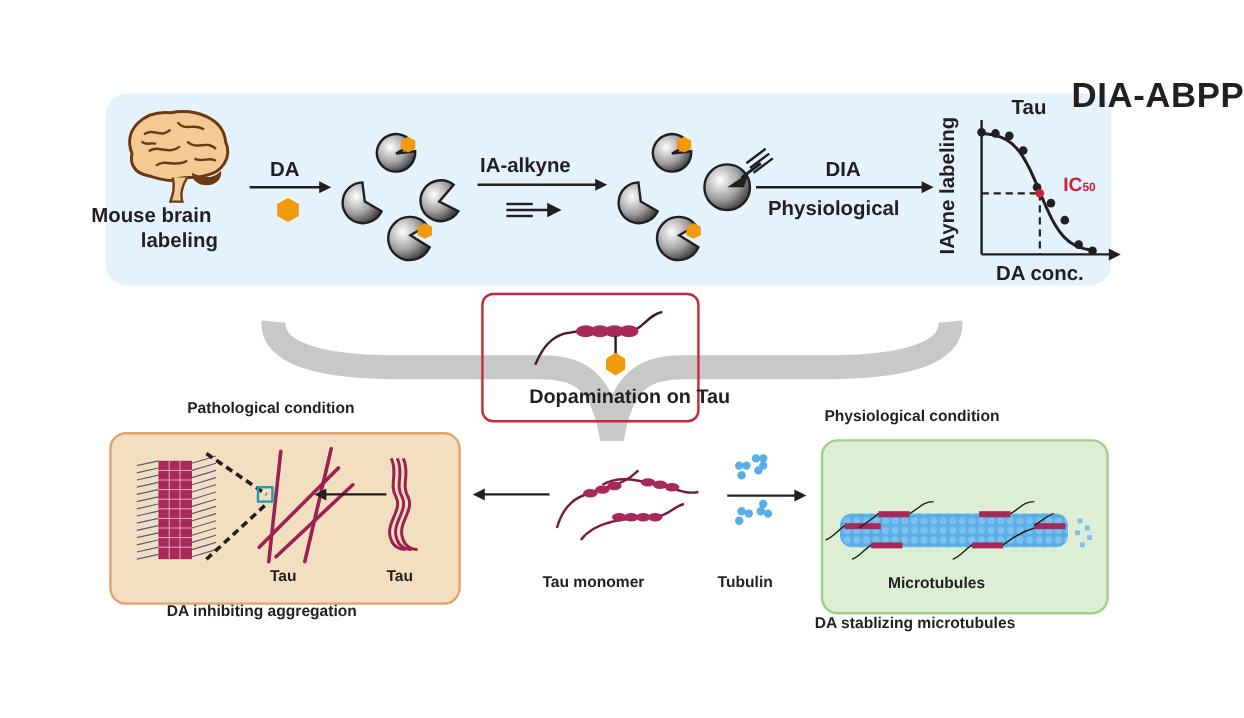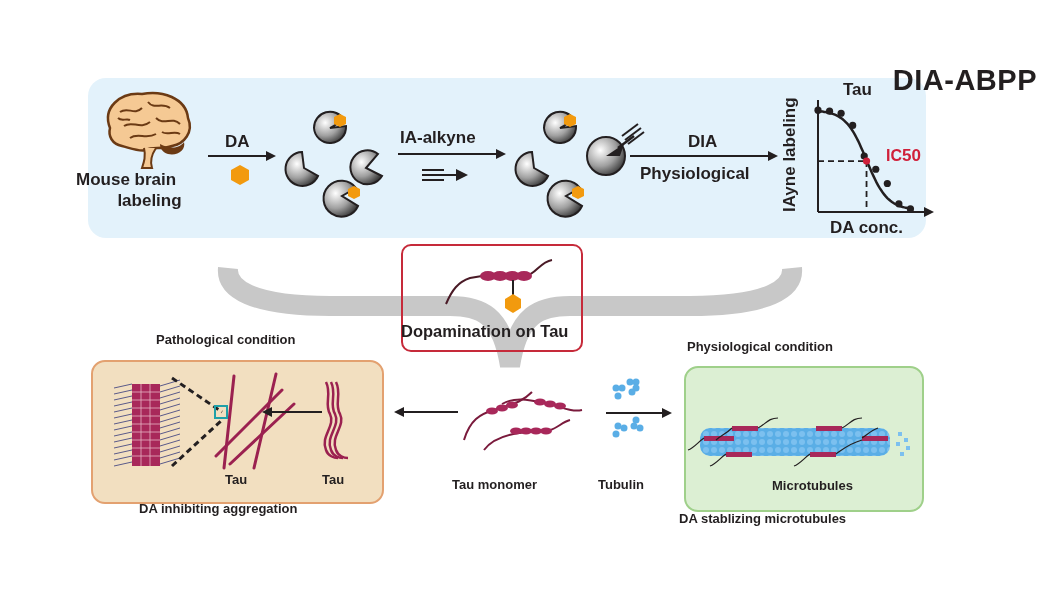--- a/index.html
+++ b/index.html
@@ -88,21 +88,21 @@
 <div class="abs lbl txt" style="left:688px;top:132px;">DIA</div>
 <svg style="left:630px;top:150px;" width="150" height="12">
   <line x1="0" y1="6" x2="140" y2="6" stroke="#231f20" stroke-width="2"></line>
   <polygon points="138,1 148,6 138,11" fill="#231f20"></polygon>
 </svg>
 <div class="abs lbl txt" style="left:640px;top:164px;">Physiological</div>
 
 <div class="abs lbl txt" style="left:780px;top:212px;transform-origin:0 0;transform:rotate(-90deg);">IAyne labeling</div>
 <div class="abs lbl txt" style="left:843px;top:80px;">Tau</div>
 <div class="abs lbl txt" style="left:830px;top:218px;">DA conc.</div>
-<div class="abs txt" style="left:886px;top:146px;font-size:16px;color:#d0203a;"><span>IC</span><span style="font-size:17px;">50</span></div>
+<div class="abs txt" style="left:886px;top:146px;font-size:16px;color:#d0203a;"><span>IC</span><span style="font-size:10px;">50</span></div>
 <svg id="ic50-chart" style="left:800px;top:90px;" width="130" height="130">
     <line x1="18" y1="122" x2="18" y2="10" stroke="#231f20" stroke-width="2"></line>
     <line x1="18" y1="122" x2="126" y2="122" stroke="#231f20" stroke-width="2"></line>
     <polygon points="124,117 134,122 124,127" fill="#231f20"></polygon>
     <path d="M18.0,21.1L19.5,21.3L21.1,21.4L22.6,21.6L24.2,21.9L25.7,22.1L27.2,22.4L28.8,22.8L30.3,23.2L31.9,23.6L33.4,24.1L34.9,24.7L36.5,25.4L38.0,26.2L39.6,27.1L41.1,28.1L42.7,29.3L44.2,30.6L45.7,32.1L47.3,33.7L48.8,35.5L50.4,37.6L51.9,39.8L53.4,42.2L55.0,44.9L56.5,47.8L58.1,50.8L59.6,54.0L61.1,57.4L62.7,60.9L64.2,64.6L65.8,68.2L67.3,71.9L68.8,75.6L70.4,79.2L71.9,82.7L73.5,86.1L75.0,89.3L76.5,92.4L78.1,95.3L79.6,97.9L81.2,100.3L82.7,102.6L84.3,104.6L85.8,106.4L87.3,108.1L88.9,109.5L90.4,110.8L92.0,112.0L93.5,113.0L95.0,113.9L96.6,114.7L98.1,115.4L99.7,116.0L101.2,116.5L102.7,117.0L104.3,117.4L105.8,117.7L107.4,118.0L108.9,118.3L110.4,118.5" fill="none" stroke="#231f20" stroke-width="2.5"></path>
     <line x1="18" y1="71.0909090909091" x2="66.53333333333333" y2="71.0909090909091" stroke="#231f20" stroke-width="1.8" stroke-dasharray="6,4"></line>
     <line x1="66.53333333333333" y1="71.0909090909091" x2="66.53333333333333" y2="122" stroke="#231f20" stroke-width="1.8" stroke-dasharray="6,4"></line>
     <circle cx="18" cy="20.181818181818187" r="3.6" fill="#231f20"></circle>
     <circle cx="29.555555555555557" cy="21.200000000000017" r="3.6" fill="#231f20"></circle>
     <circle cx="41.111111111111114" cy="23.23636363636365" r="3.6" fill="#231f20"></circle>
@@ -123,21 +123,21 @@
 <svg style="left:440px;top:252px;" width="120" height="60">
   <path d="M6,52 C12,38 18,30 30,26 L42,24" fill="none" stroke="#4a1a26" stroke-width="2"></path>
   <path d="M86,24 C96,22 100,10 112,8" fill="none" stroke="#4a1a26" stroke-width="2"></path>
   <ellipse cx="48" cy="24" rx="8" ry="5" fill="#a8285a"></ellipse>
   <ellipse cx="60" cy="24" rx="8" ry="5" fill="#a8285a"></ellipse>
   <ellipse cx="72" cy="24" rx="8" ry="5" fill="#a8285a"></ellipse>
   <ellipse cx="84" cy="24" rx="8" ry="5" fill="#a8285a"></ellipse>
   <line x1="73" y1="28" x2="73" y2="44" stroke="#231f20" stroke-width="2"></line>
   <polygon points="73,42 81,47 81,56 73,61 65,56 65,47" fill="#f29a0e"></polygon>
 </svg>
-<div class="abs sub txt" style="left:401px;top:322px;width:154px;text-align:center;font-size:16.5px;">Dopamination on Tau</div>
+<div class="abs sub txt" style="left:401px;top:322px;width:154px;text-align:center;font-size:16.5px;padding-left:40px;">Dopamination on Tau</div>
 
 <div class="abs sub txt" style="left:156px;top:332px;">Pathological condition</div>
 <div id="patho-box" class="abs"></div>
 <svg style="left:112px;top:378px;" width="70" height="94">
   <g stroke="#5a5a8a" stroke-width="1">
     <path d="M2,10 L20,6 M2,16 L20,12 M2,22 L20,18 M2,28 L20,24 M2,34 L20,30 M2,40 L20,36 M2,46 L20,42 M2,52 L20,48 M2,58 L20,54 M2,64 L20,60 M2,70 L20,66 M2,76 L20,72 M2,82 L20,78 M2,88 L20,84"></path>
     <path d="M48,8 L68,2 M48,14 L68,8 M48,20 L68,14 M48,26 L68,20 M48,32 L68,26 M48,38 L68,32 M48,44 L68,38 M48,50 L68,44 M48,56 L68,50 M48,62 L68,56 M48,68 L68,62 M48,74 L68,68 M48,80 L68,74 M48,86 L68,80"></path>
   </g>
   <rect x="20" y="6" width="28" height="82" fill="#a8285a"></rect>
   <g stroke="#e7b4c4" stroke-width="0.8">
@@ -248,14 +248,14 @@
       <path d="M176,24 C182,20 186,16 192,14"></path>
   </g>
   <g fill="#7cc0ef">
     <rect x="212" y="18" width="4" height="4"></rect>
       <rect x="218" y="24" width="4" height="4"></rect>
       <rect x="210" y="28" width="4" height="4"></rect>
       <rect x="220" y="32" width="4" height="4"></rect>
       <rect x="214" y="38" width="4" height="4"></rect>
   </g>
 </svg>
-<div class="abs sub txt" style="left:740px;top:478px;margin-left:32px;">Microtubules</div>
+<div class="abs sub txt" style="left:740px;top:478px;">Microtubules</div>
 <div class="abs sub txt" style="left:679px;top:511px;">DA stablizing microtubules</div>
 
 </body></html>

